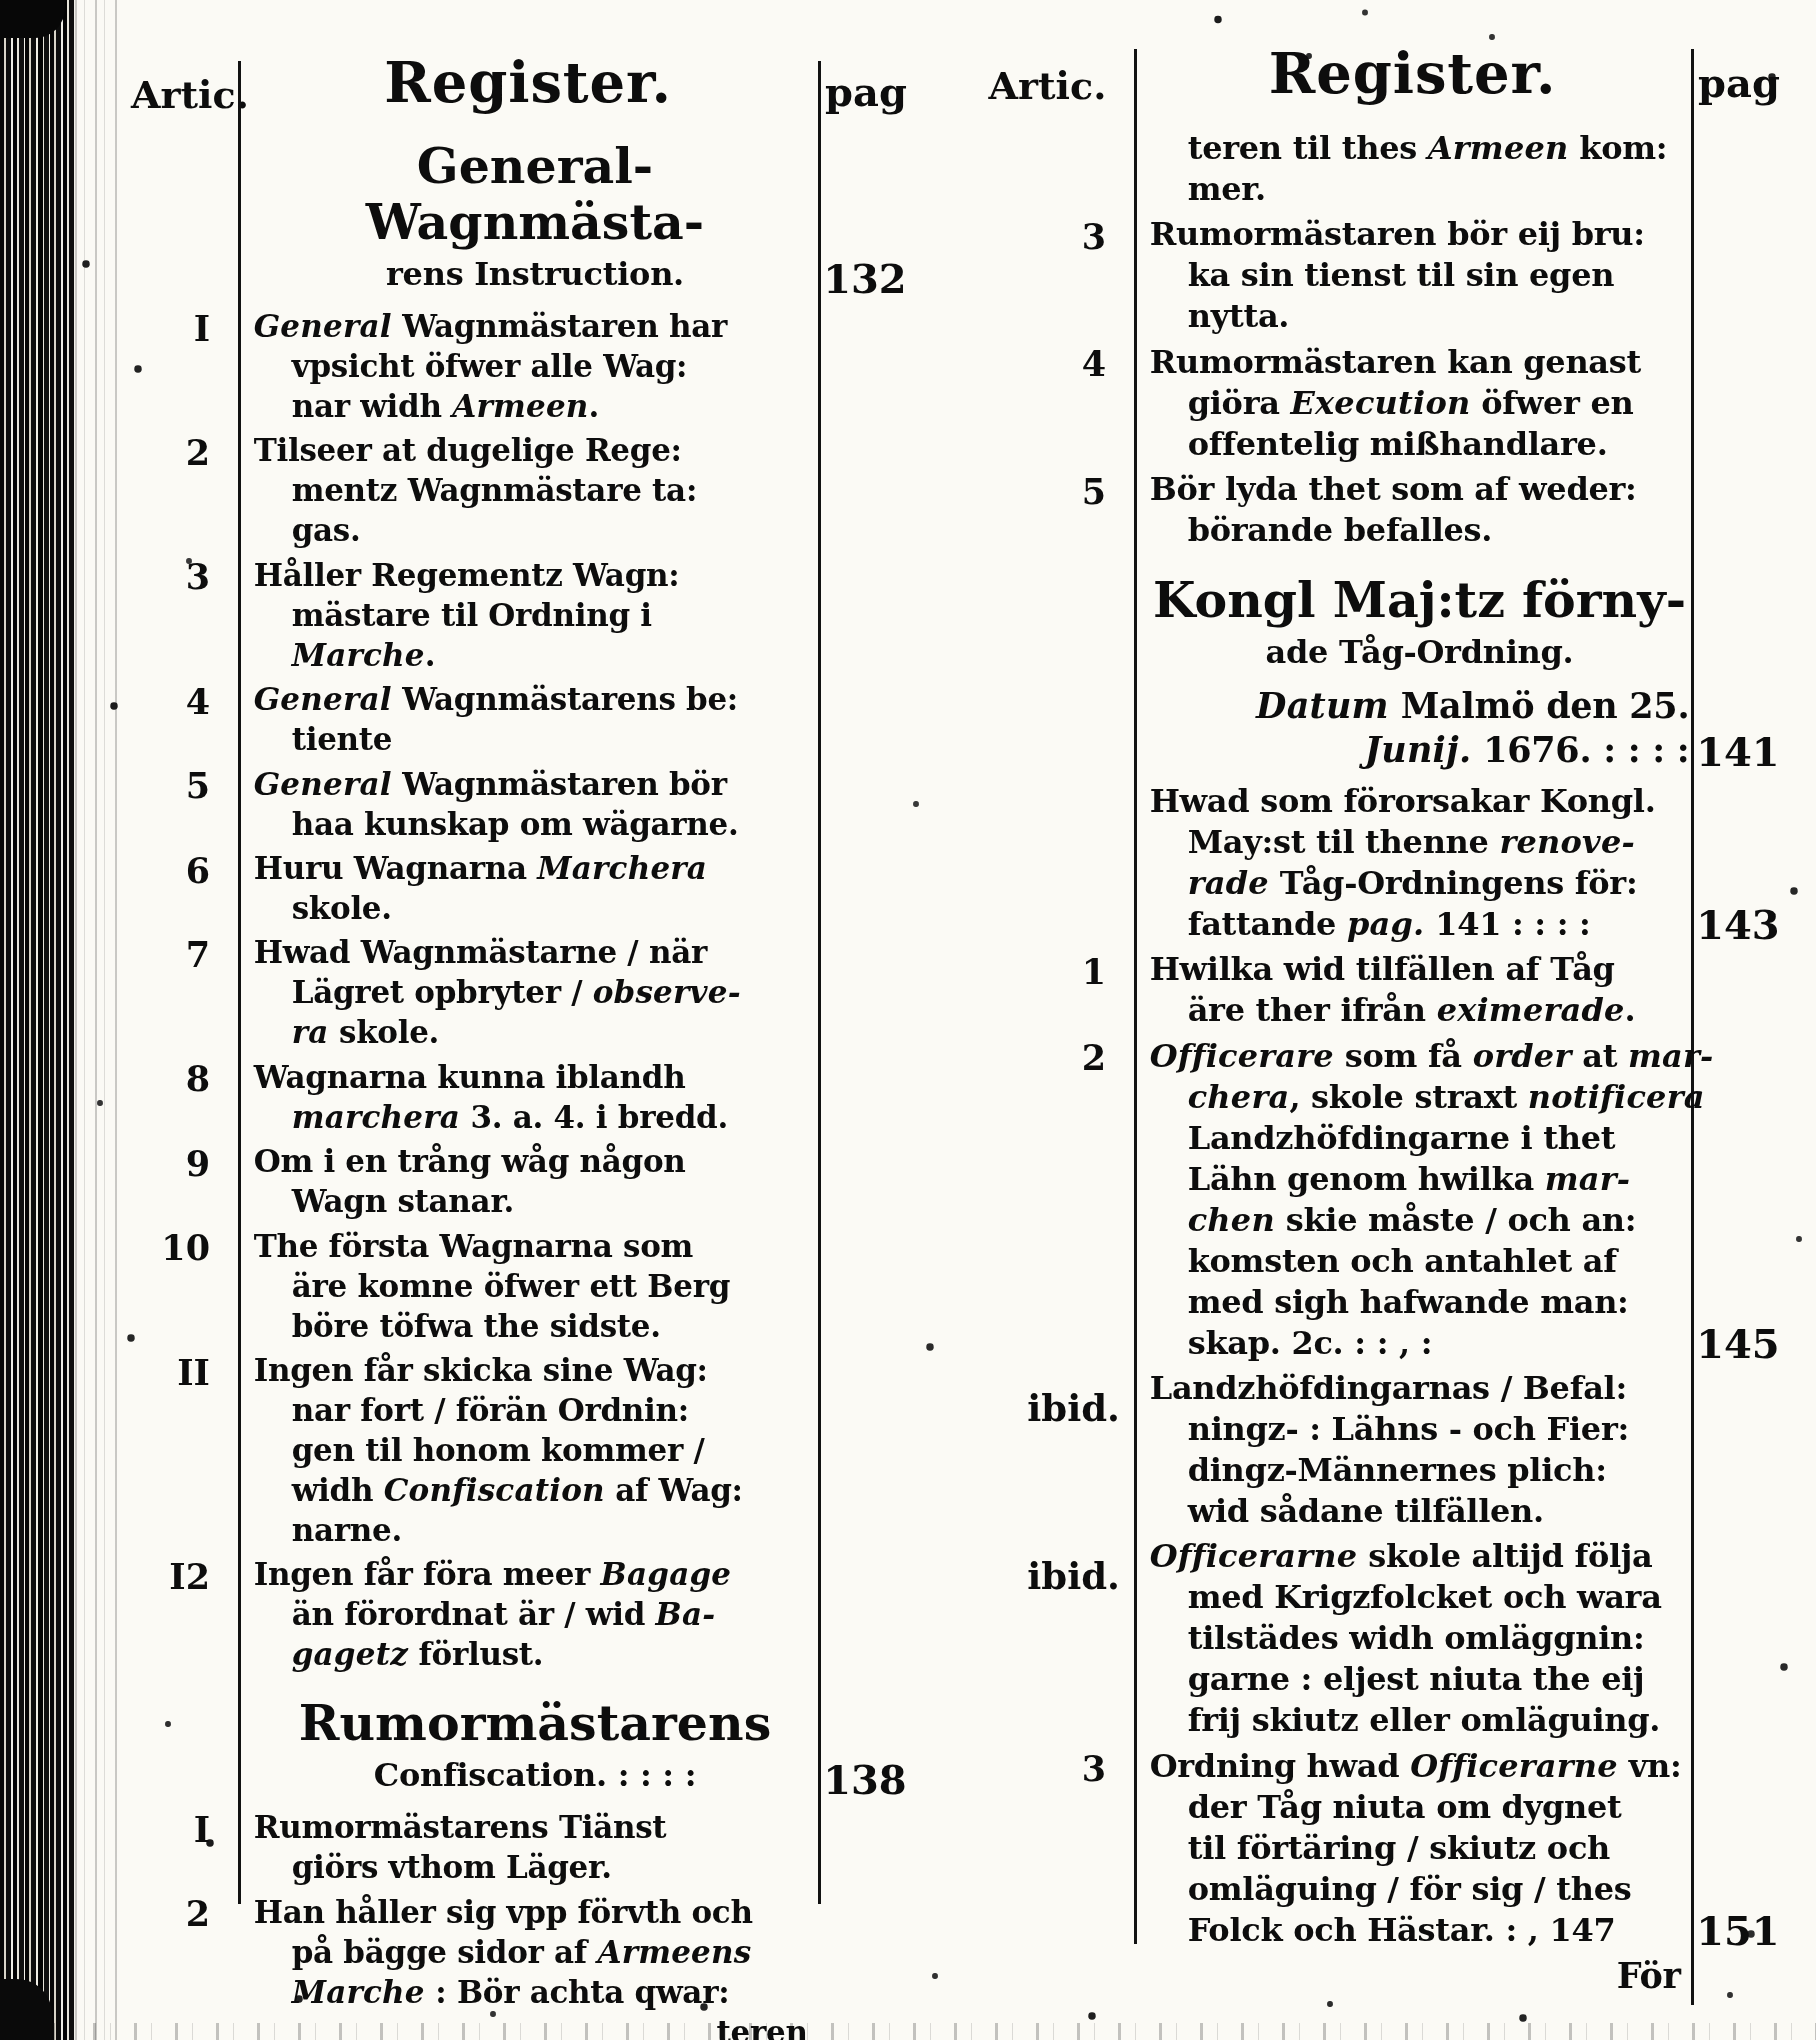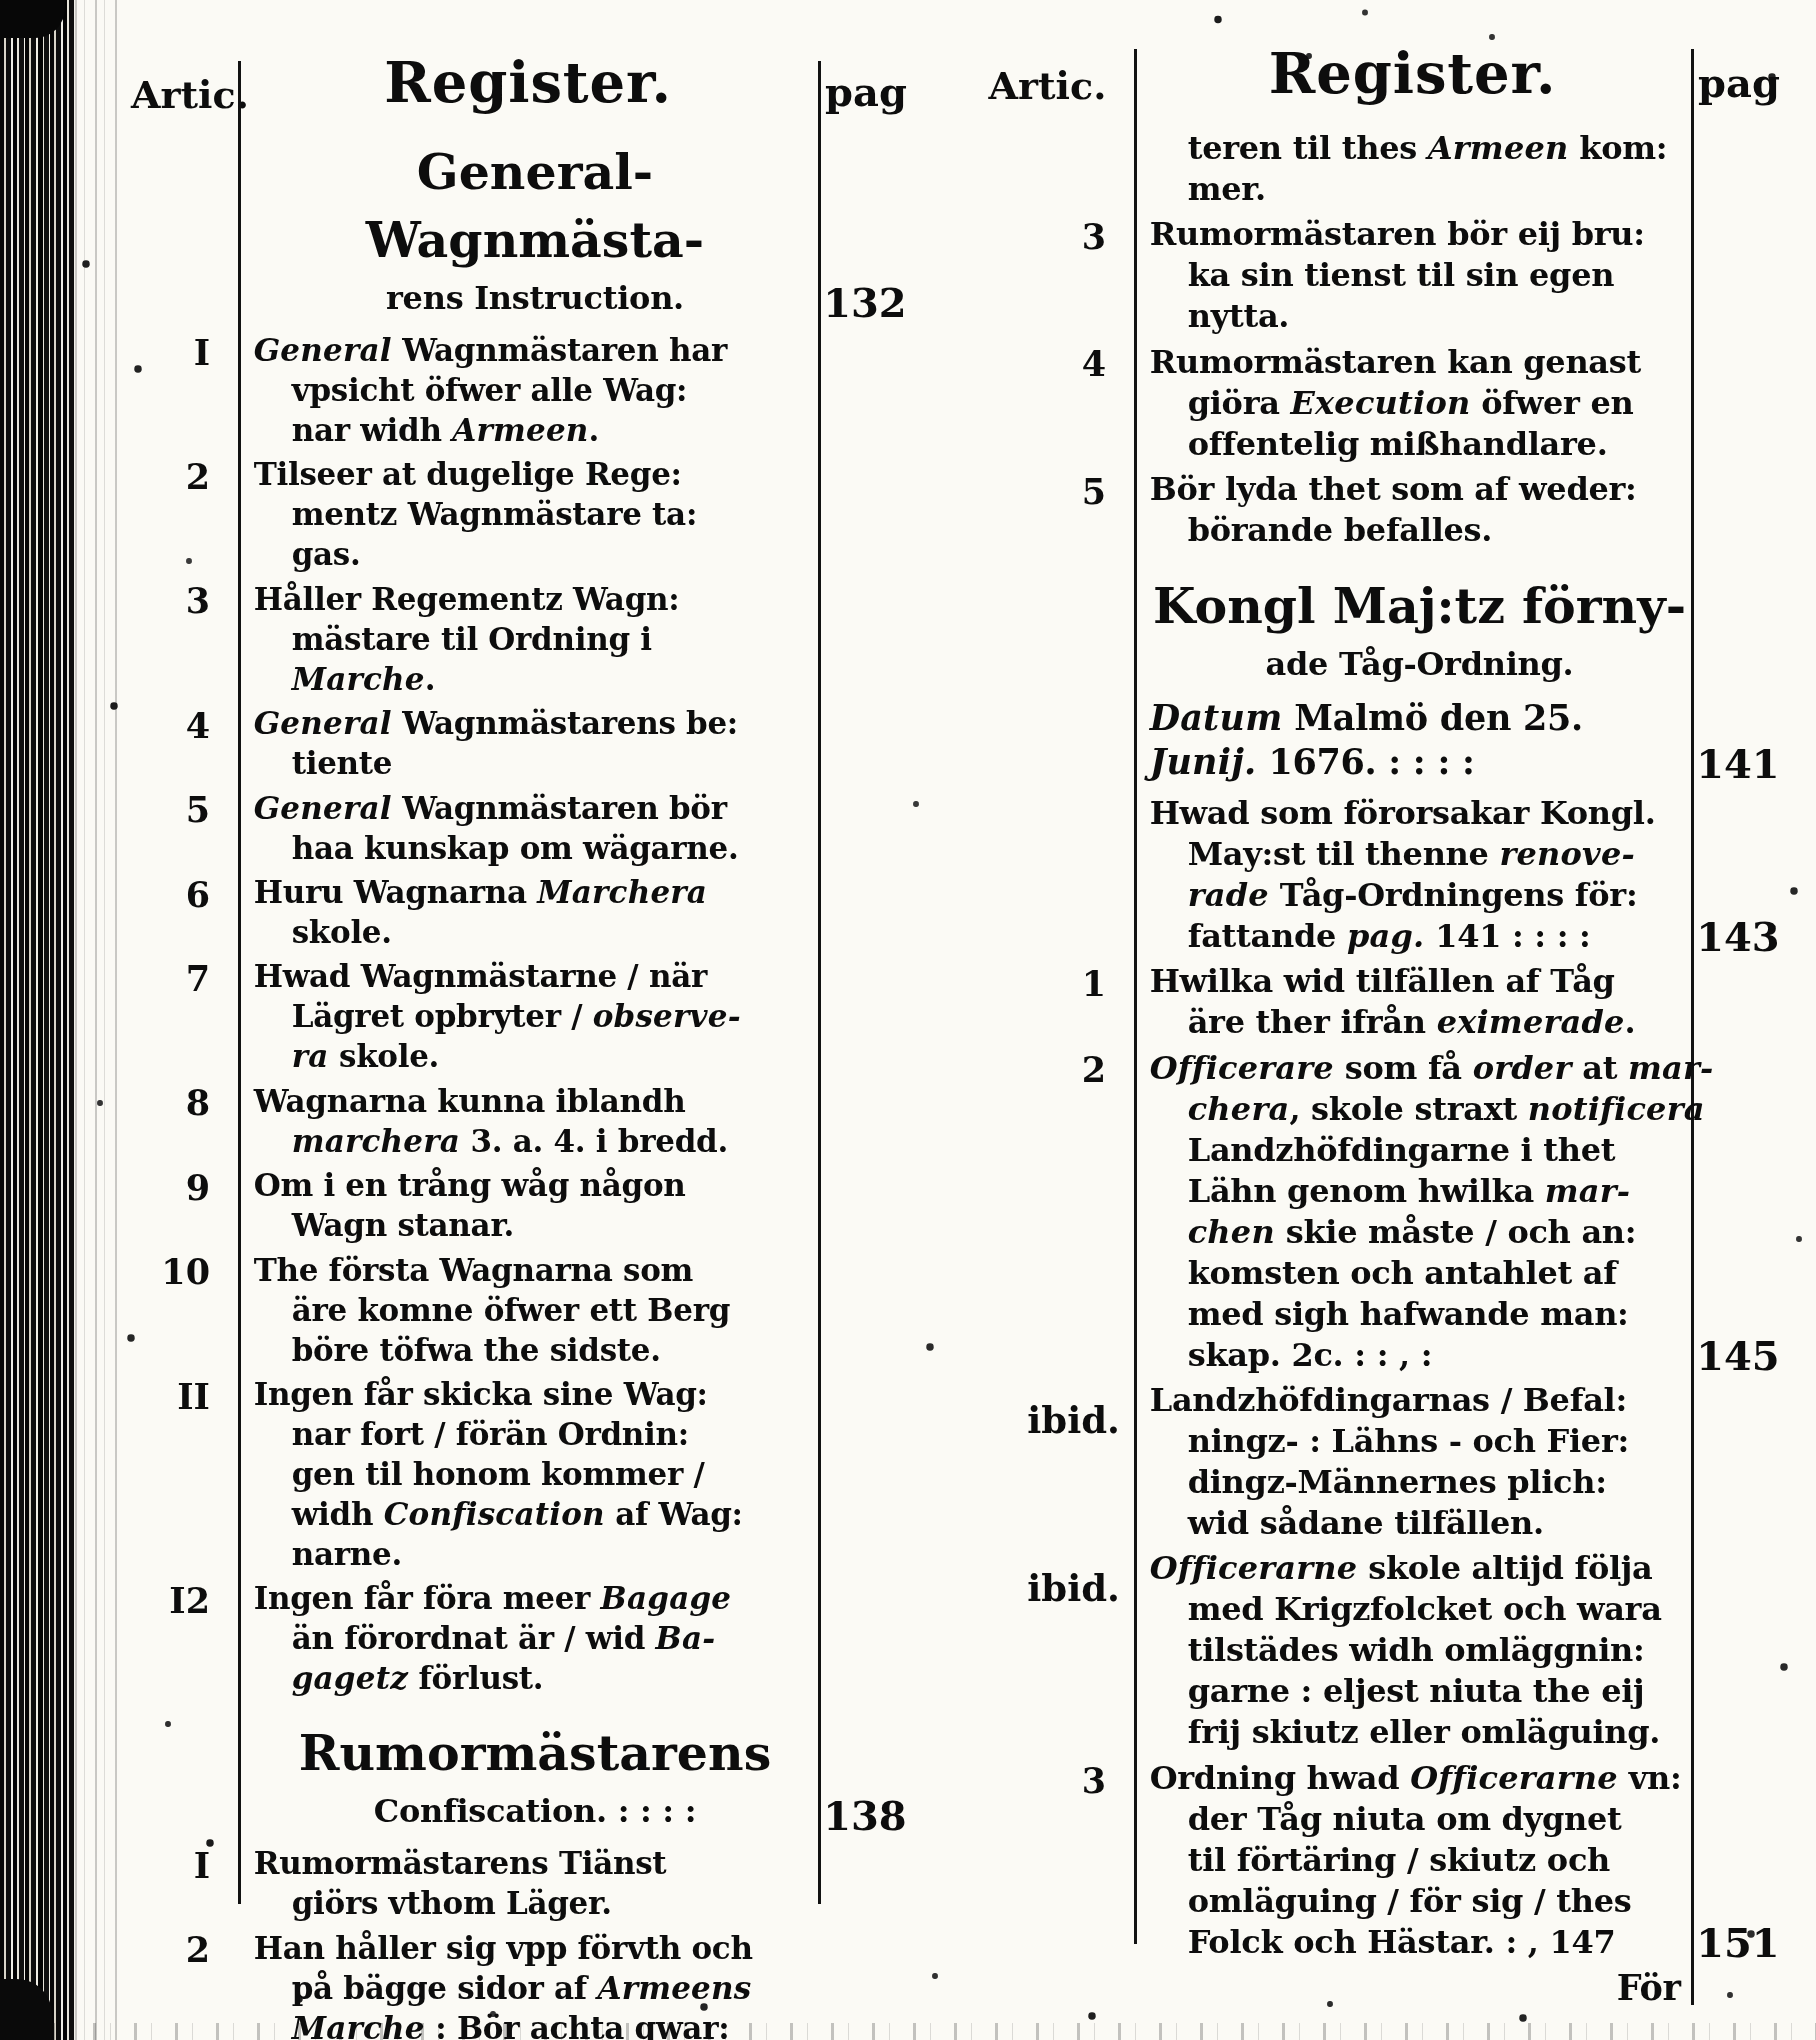--- a/index.html
+++ b/index.html
@@ -50,24 +50,24 @@
   .row .body{padding-left:15.7px;padding-right:1.7px;}
   .line{font-size:31px;line-height:40px;font-weight:700;letter-spacing:-0.3px;white-space:nowrap;}
   .half-right .line{font-size:32px;line-height:41px;}
   .line.indent{padding-left:38px;}
   .line.catch{text-align:right;padding-right:8.7px;}
   .line i{letter-spacing:0.2px;}
   .row .pagcell{font-size:40px;font-weight:700;align-self:end;line-height:40px;padding-left:5.2px;}
 
   .row.heading{margin-top:21px;margin-bottom:7px;}
   .row.heading .line{text-align:center;white-space:normal;}
-  .row.heading .line.l0{font-size:49px;line-height:68px;letter-spacing:0;}
+  .row.heading .line.l0{font-size:49px;line-height:56px;letter-spacing:0;}
   .row.heading .line.l1{font-size:32px;line-height:49px;}
   .row.subheading{margin-bottom:8.7px;}
-  .row.subheading .line{text-align:left;font-size:35px;line-height:44px;}
+  .row.subheading .line{text-align:right;font-size:35px;line-height:44px;}
   .row.cont{margin-bottom:4.4px;margin-top:20px;}
   .row.catchword{margin-top:0;}
   .row.catchword .line{padding-right:8.7px;font-size:35px;}
 
   
   .speck{
     position:absolute;left:0;top:0;width:3.5px;height:3.5px;border-radius:50%;background:transparent;
     box-shadow:
       1216px 17.5px 0 1.7px #1c1c1c, 1307px 54px 0 0.9px #2a2a2a, 1770px 75px 0 1.7px #222,
       1490px 35px 0 0.9px #333, 136px 367px 0 1.7px #222, 112px 704px 0 1.7px #1d1d1d,

